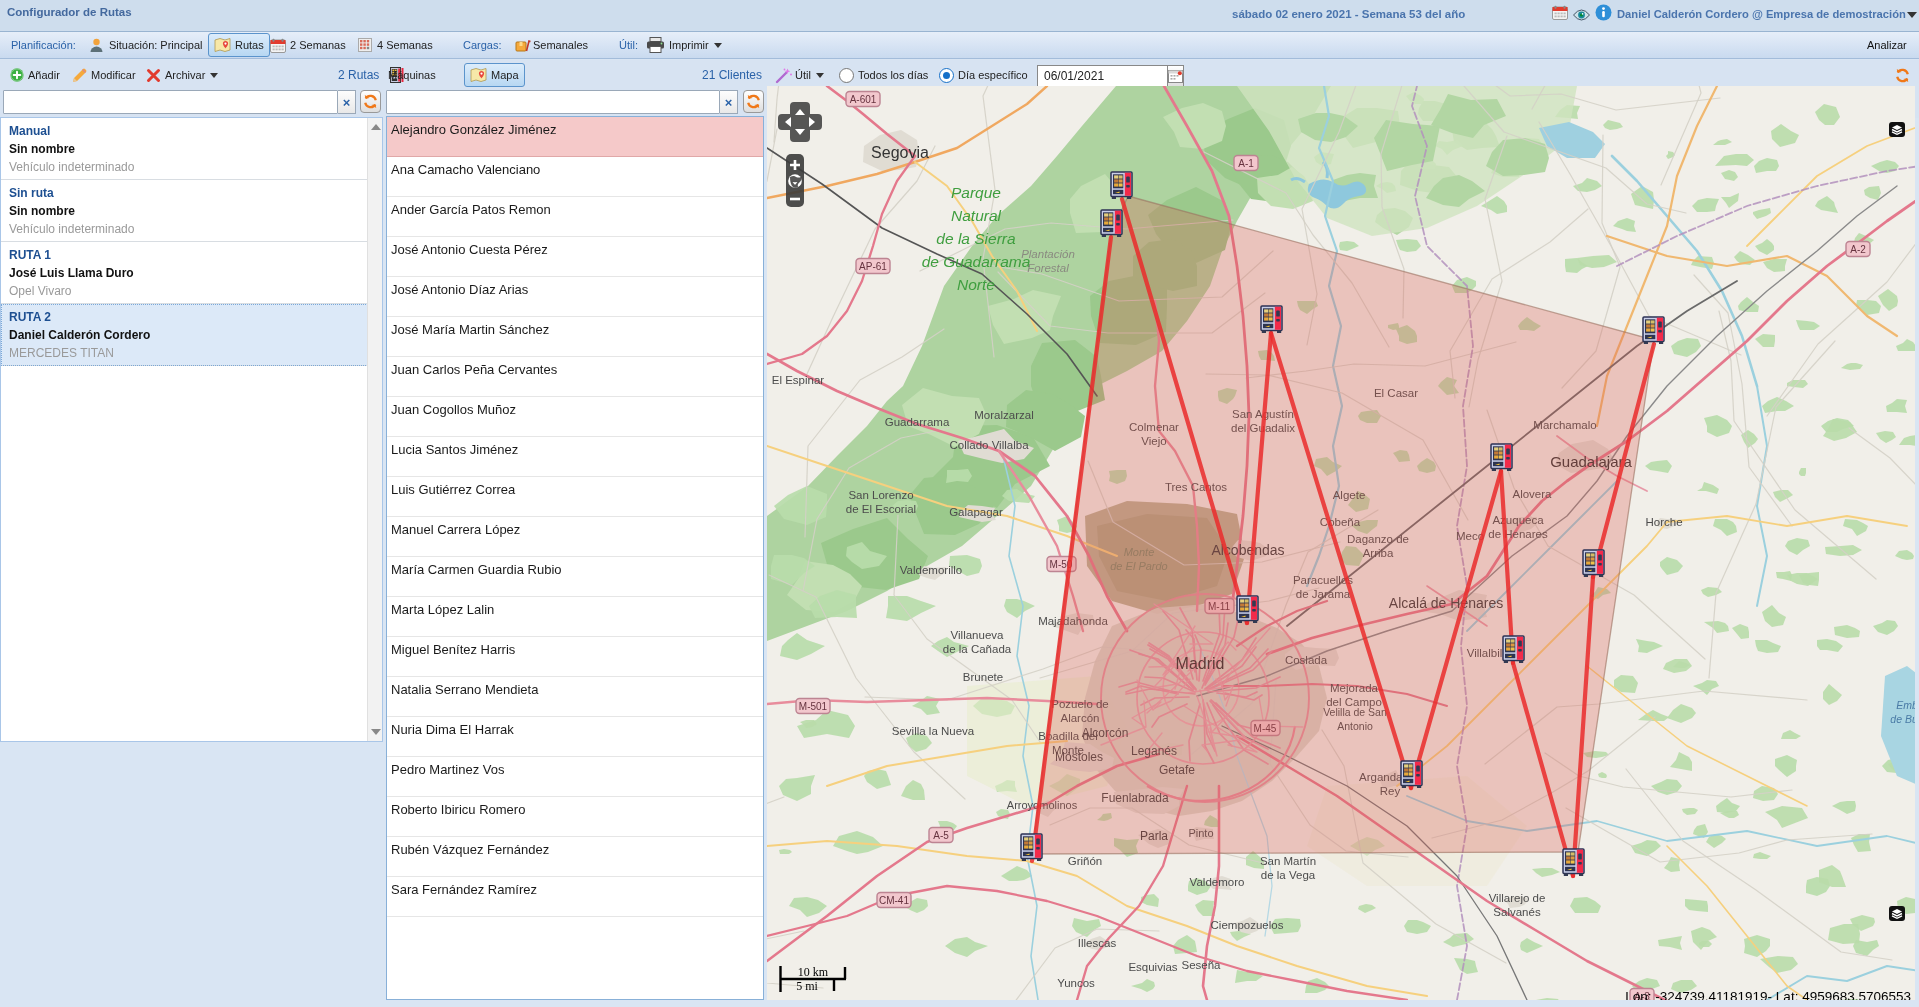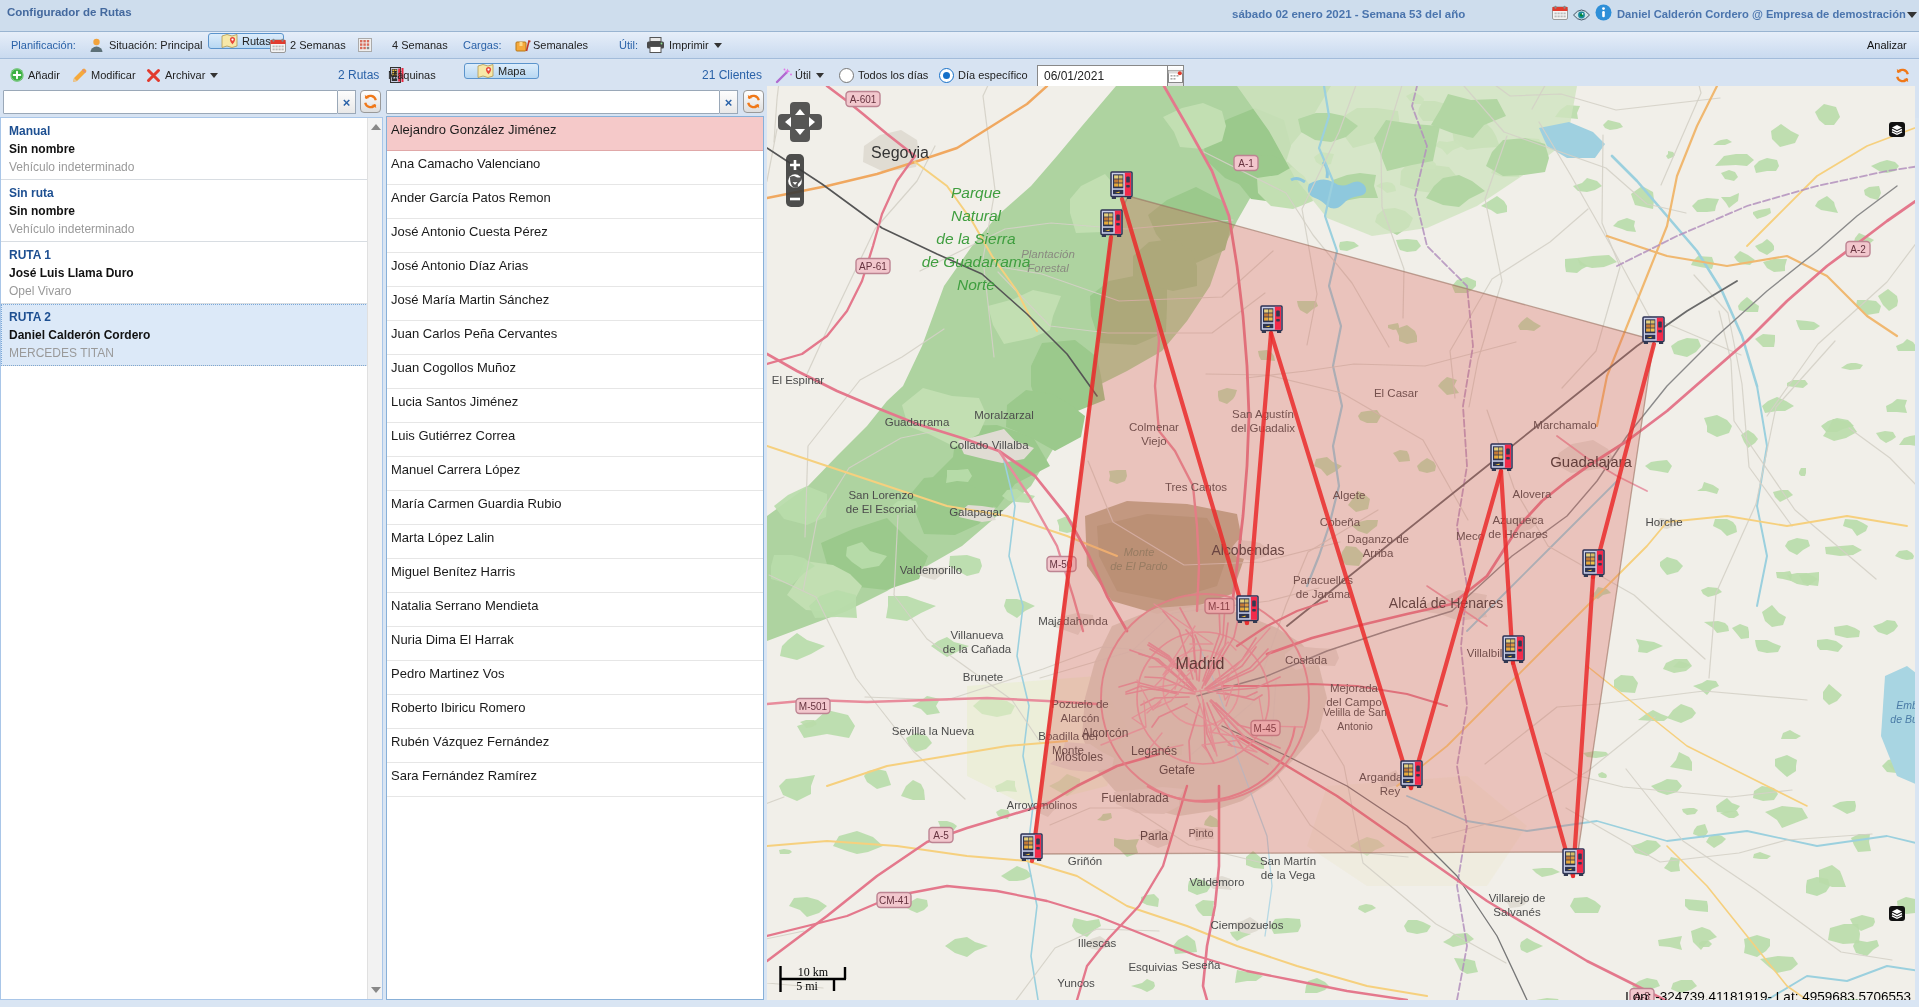--- a/index.html
+++ b/index.html
@@ -5,35 +5,35 @@
 .abs { position:absolute; }
 #hdr { position:absolute; left:0; top:0; width:1919px; height:31px; background:#cedded; }
 #hdr .title { position:absolute; left:7px; top:6px; font-size:11.5px; font-weight:bold; color:#44699e; }
 #hdr .date { position:absolute; left:1232px; top:8px; font-size:11.5px; font-weight:bold; color:#4a74ad; }
 #hdr .user { position:absolute; left:1617px; top:8px; font-size:11.2px; font-weight:bold; color:#4a74ad; white-space:nowrap; }
 #hdr .caret { position:absolute; left:1907px; top:12px; width:0; height:0; border-left:5px solid transparent; border-right:5px solid transparent; border-top:6px solid #333; }
 #tb2 { position:absolute; left:0; top:31px; width:1919px; height:28px; background:linear-gradient(#e6eef9,#c9daef); border-top:1px solid #99b4d1; border-bottom:1px solid #a3bcda; }
 #tb3 { position:absolute; left:0; top:60px; width:1919px; height:58px; background:#d7e3f2; }
 .titem { position:absolute; top:0; height:26px; display:flex; align-items:center; font-size:11px; color:#222; white-space:nowrap; }
 .blue { color:#2a62a8; font-weight:normal; }
-.btn { border:1px solid #5b94cc; border-radius:3px; background:linear-gradient(#dcecfb,#b7d7f2); padding:0 12px; height:16px; display:flex; align-items:center; gap:4px; }
+.btn { border:1px solid #5b94cc; border-radius:3px; background:linear-gradient(#dcecfb,#b7d7f2); padding:0 5px; height:24px; display:flex; align-items:center; gap:4px; }
 .caret2 { display:inline-block; width:0; height:0; border-left:4px solid transparent; border-right:4px solid transparent; border-top:5px solid #333; margin-left:5px; }
 .sinput { position:absolute; top:90px; height:24px; background:#fff; border:1px solid #9aa8b8; border-radius:1px; }
 .xbtn { position:absolute; top:90px; width:18px; height:24px; background:linear-gradient(#fdfdfd,#e8e8e8); display:flex; align-items:center; justify-content:center; color:#2a62a8; font-weight:bold; font-size:13px; border:1px solid #9aa8b8; border-left:none; }
 .rbtn { position:absolute; top:90px; width:21px; height:23px; border:1px solid #999; border-radius:4px; background:linear-gradient(#fff,#ddd); display:flex; align-items:center; justify-content:center; }
-#lpanel { position:absolute; left:0; top:117px; width:383px; height:883px; background:#fff; border:1px solid #a9c6e8; }
+#lpanel { position:absolute; left:0; top:117px; width:383px; height:625px; background:#fff; border:1px solid #a9c6e8; }
 #lscroll { position:absolute; right:0; top:0; width:15px; height:100%; background:#f2f2f2; border-left:1px solid #e0e0e0; }
 .sarr { position:absolute; left:3px; width:0; height:0; border-left:5px solid transparent; border-right:5px solid transparent; }
 .grp { position:relative; height:62px; border-bottom:1px solid #d8dde2; padding:4px 0 0 8px; }
 .gt { font-size:12px; font-weight:bold; color:#1d4f91; padding-top:2px; }
 .gn { font-size:12px; font-weight:bold; color:#111; padding-top:4px; }
 .gv { font-size:12px; color:#9a9a9a; padding-top:4px; }
 .gsel { background:#dce9f8; outline:1px dotted #7aa8d8; outline-offset:-1px; }
 #cpanel { position:absolute; left:386px; top:116px; width:378px; height:884px; background:#fff; border:1px solid #88b0d8; }
-.crow { height:34px; line-height:25px; font-size:13px; color:#1a1a1a; padding-left:4px; border-bottom:1px solid #e6e6e6; white-space:nowrap; overflow:hidden; }
+.crow { height:40px; line-height:25px; font-size:13px; color:#1a1a1a; padding-left:4px; border-bottom:1px solid #e6e6e6; white-space:nowrap; overflow:hidden; }
 .crow.sel { background:#f5c9c9; border-bottom:1px solid #e0a8a8; }
 #map { position:absolute; left:767px; top:86px; width:1148px; height:914px; overflow:hidden; }
 .radio { width:15px; height:15px; border-radius:50%; background:#fff; border:1px solid #777; display:inline-block; }
 .radio.on { border:1px solid #1670c8; position:relative; }
 .radio.on::after { content:""; position:absolute; left:3px; top:3px; width:7px; height:7px; border-radius:50%; background:#1670c8; }
 </style></head>
 <body>
 <div id="hdr">
  <div class="title">Configurador de Rutas</div>
  <div class="date">sábado 02 enero 2021 - Semana 53 del año</div>
@@ -114,21 +114,21 @@
           <rect x="5.4" y="5.4" width="2.4" height="2.4"></rect>
           <rect x="8.8" y="5.4" width="2.4" height="2.4"></rect>
           <rect x="2" y="8.8" width="2.4" height="2.4"></rect>
           <rect x="5.4" y="8.8" width="2.4" height="2.4"></rect>
         </g>
         <g fill="#888">
           <rect x="8.8" y="8.8" width="2.4" height="2.4"></rect>
         </g>
       </svg>
     </div>
- <div class="titem" style="left:392px;">4 Semanas</div>
+ <div class="titem" style="left:377px;">4 Semanas</div>
  <div class="titem blue" style="left:463px;">Cargas:</div>
  <div class="titem" style="left:514px;">
       <svg width="17" height="16" viewBox="0 0 17 16">
         <rect x="2" y="5" width="10" height="9" rx="1" fill="#f5a93c" stroke="#b87818"></rect>
         <rect x="5.5" y="5" width="3" height="4" fill="#fdd98a"></rect>
         <path d="M12.5,14 l2.5,-10 1.5,0.4" stroke="#c0392b" stroke-width="1.6" fill="none"></path>
       </svg>
     </div>
  <div class="titem" style="left:533px;">Semanales</div>
  <div class="titem blue" style="left:619px;">Útil:</div>

